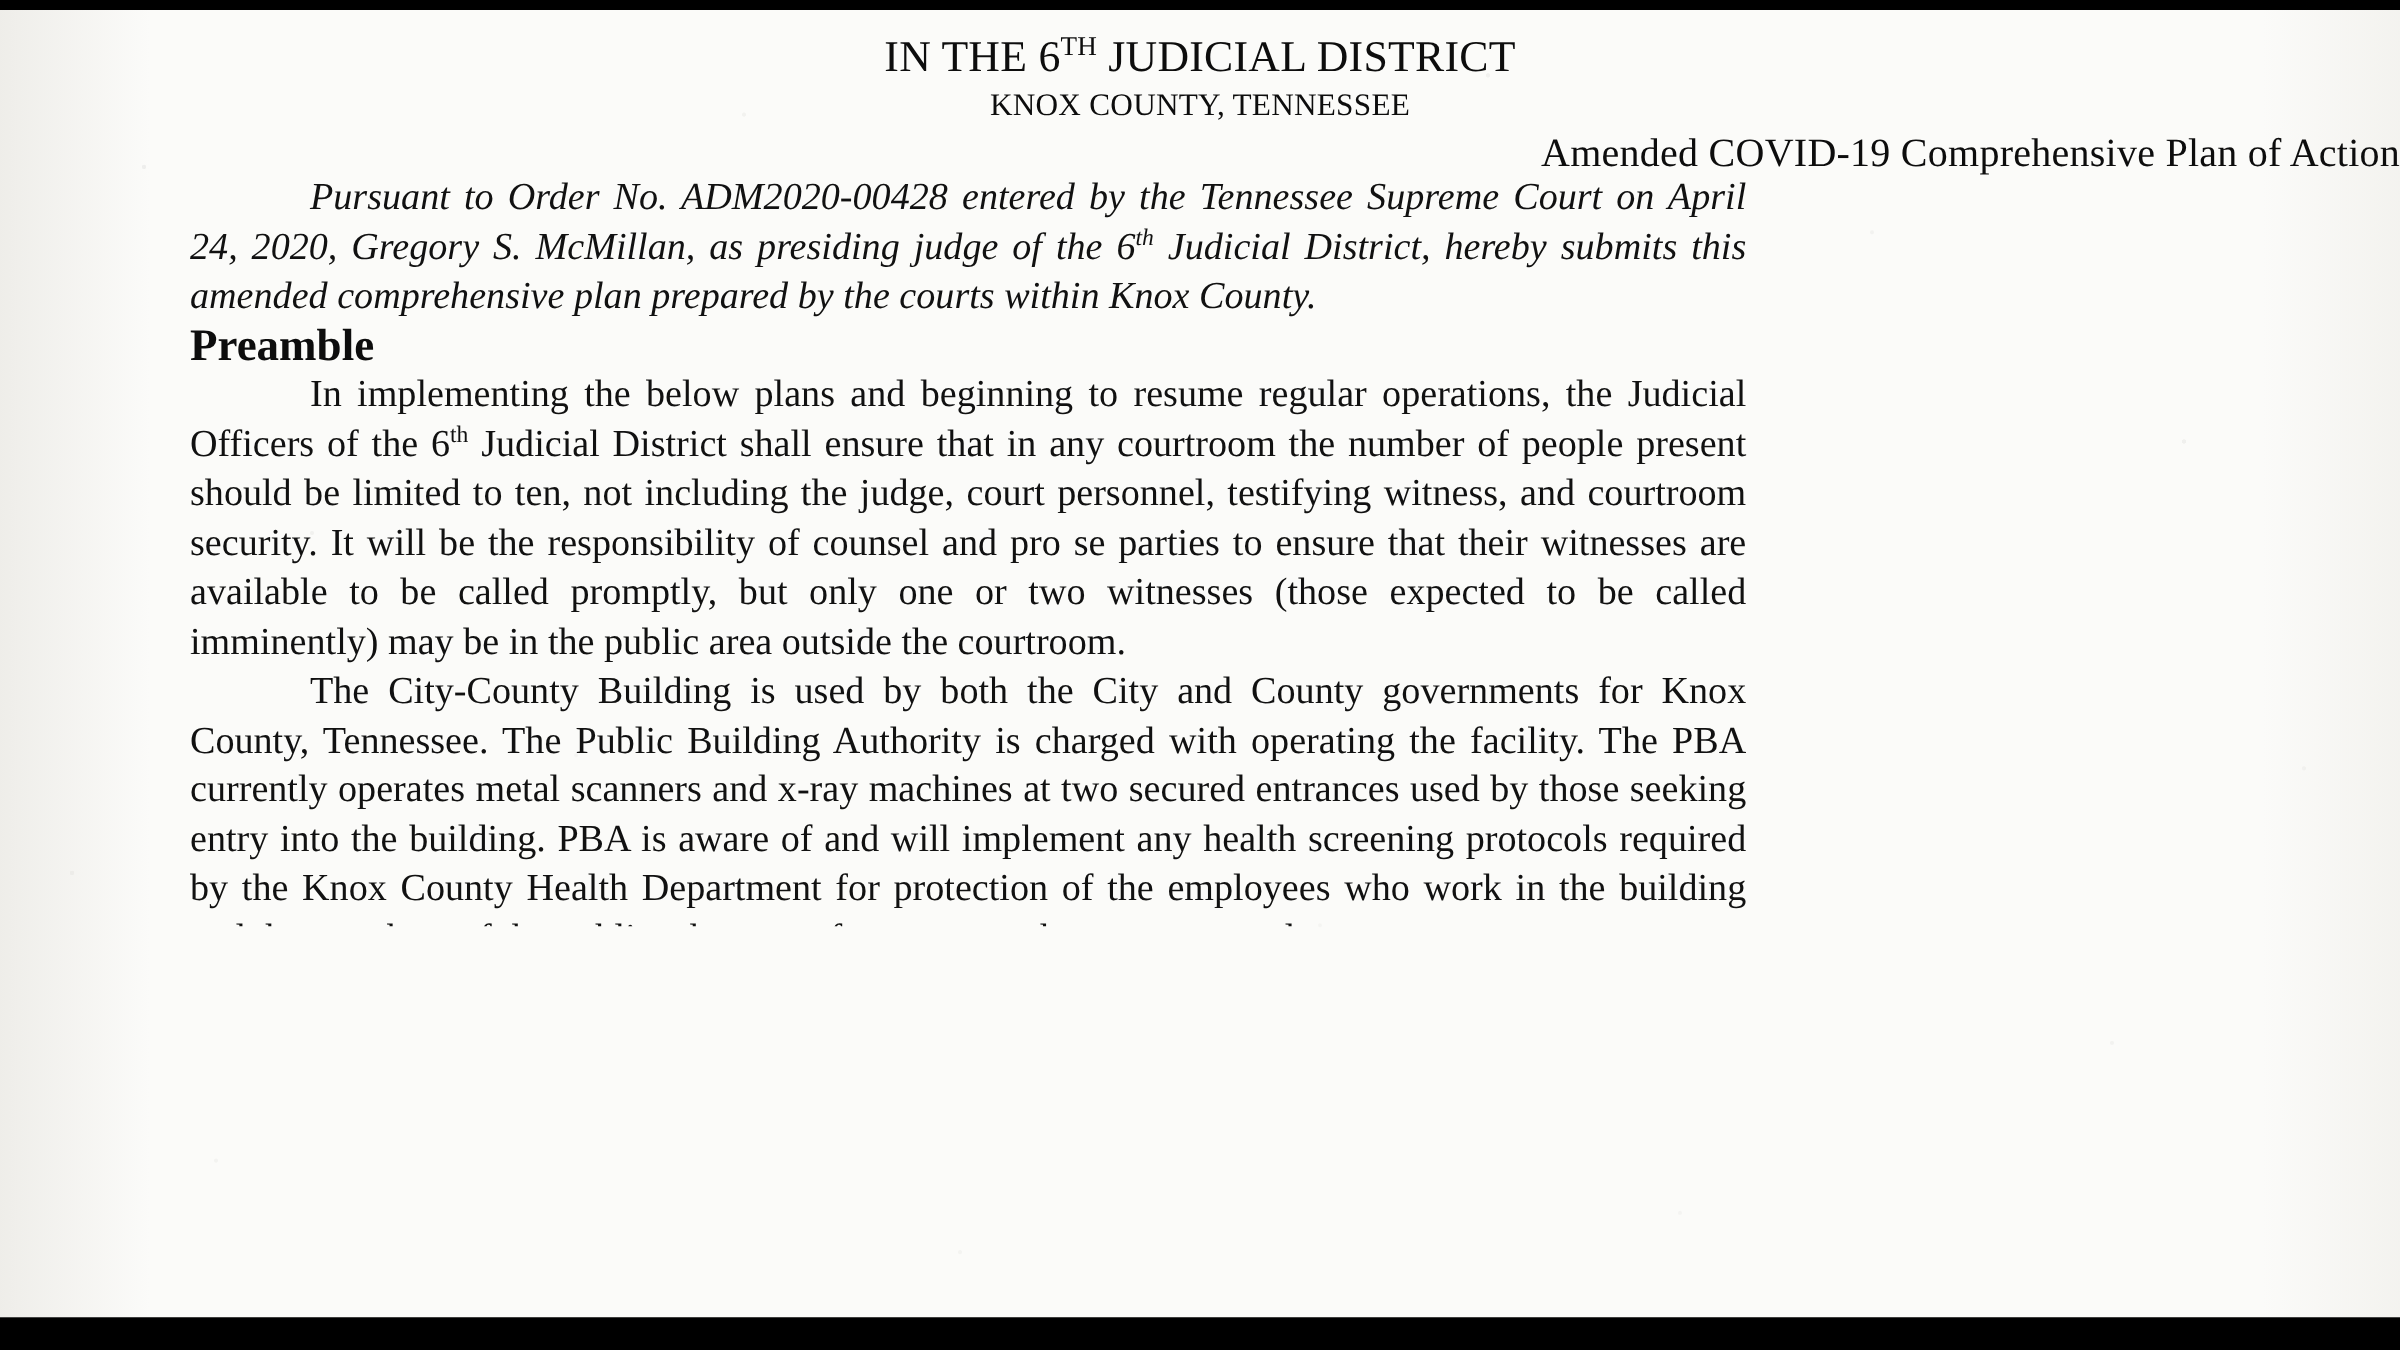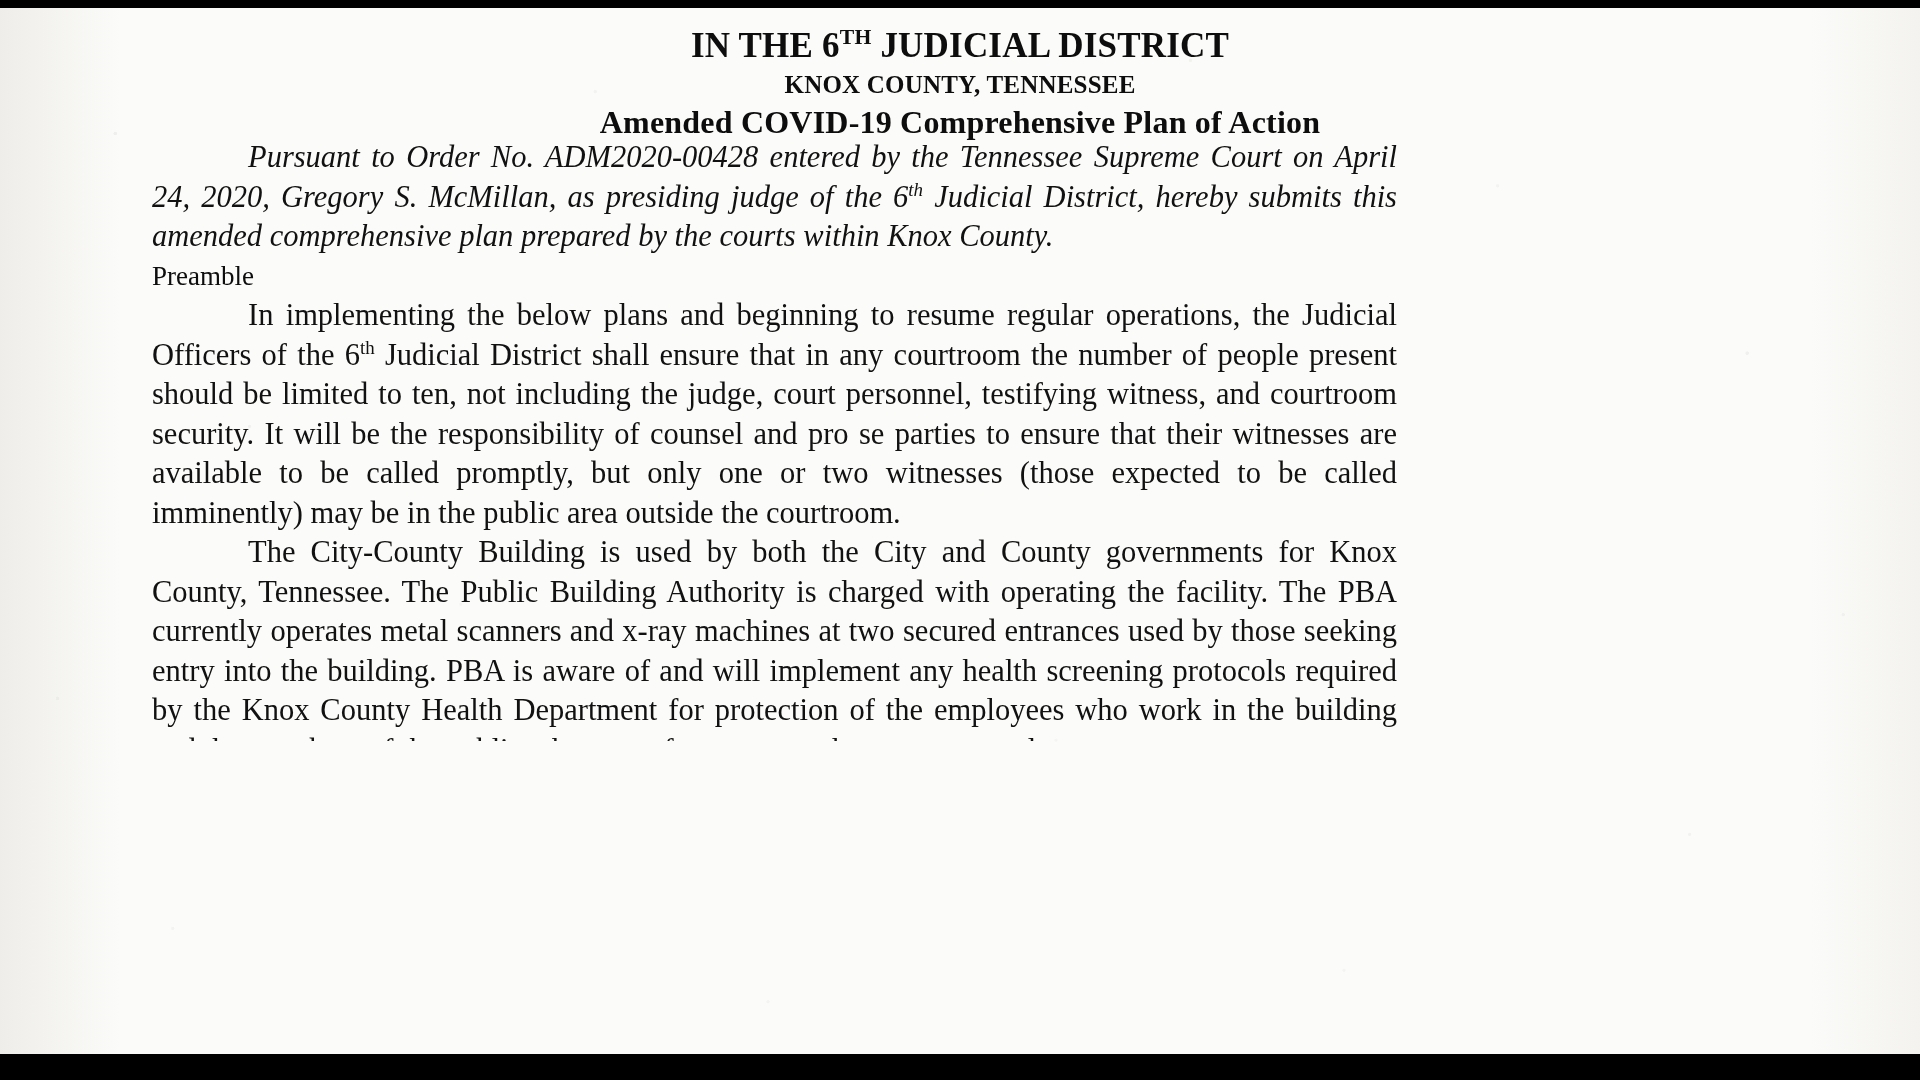--- a/index.html
+++ b/index.html
@@ -83,36 +83,37 @@
     padding: 0;
   }
 
   
   .title-block {
     text-align: center;
     margin: 0;
     padding-top: 20px;
   }
   .title-line {
-    font-weight: bold;
+    font-weight: normal;
     color: #0d0d0d;
     letter-spacing: 0.2px;
     line-height: 1.0;
   }
   .title-1 {
     font-size: 35px;
     margin-bottom: 9px;
   }
   .title-2 {
     font-size: 25px;
     margin-bottom: 9px;
   }
   .title-3 {
     font-size: 32px;
     margin-bottom: 0;
+    text-align: right;
   }
   .sup {
     font-size: 0.62em;
     vertical-align: super;
     line-height: 0;
   }
 
   
   .body-wrap {
     width: 1245px;
@@ -129,23 +130,23 @@
   }
   p.para .indent {
     display: inline-block;
     width: 96px;
   }
   .para-gap-1 { margin-top: 40px; font-style: italic; }
   .para-gap-2 { margin-top: 34px; }
   .para-gap-3 { margin-top: 21px; }
 
   h2.section-head {
-    font-size: 27px;
+    font-size: 36px;
     line-height: 39.5px;
-    font-weight: normal;
+    font-weight: bold;
     color: #0d0d0d;
     margin: 0;
     text-align: left;
   }
 
   
   .clipped {
     max-height: 208px;
     overflow: hidden;
   }

